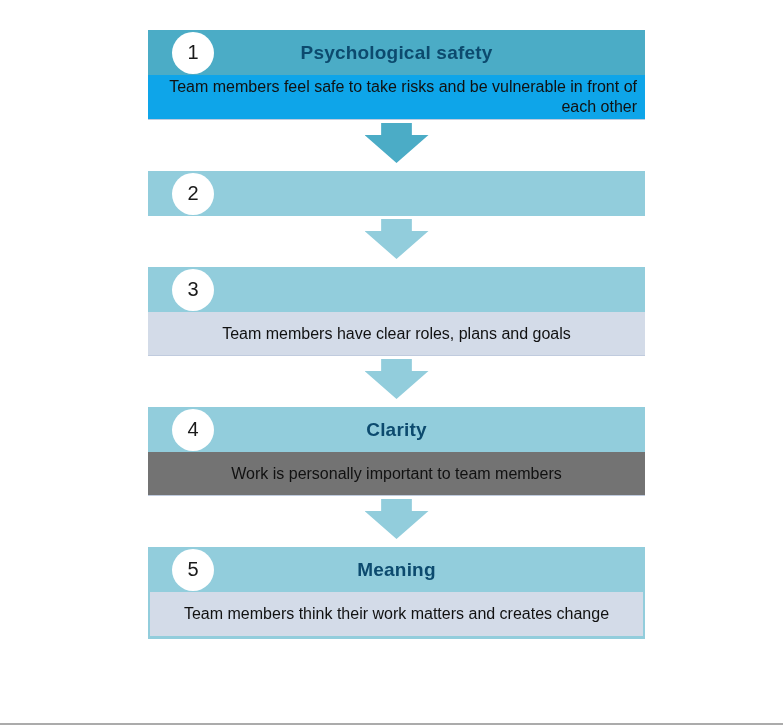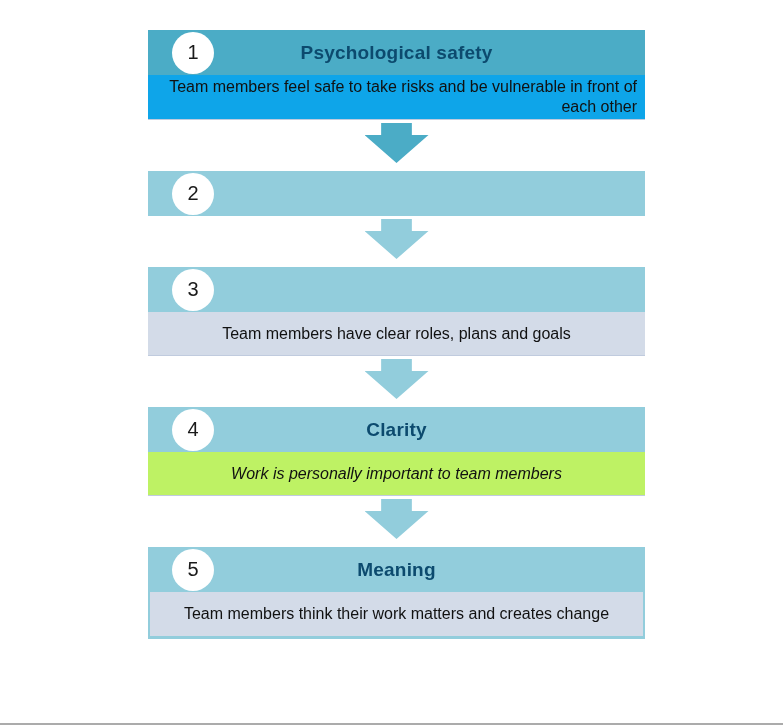--- a/index.html
+++ b/index.html
@@ -124,21 +124,21 @@
       <div class="block-arrow" style="background-color: rgb(146, 205, 220);"></div>
     </div>
 
     <div class="section">
       <div class="section-header" style="background-color: rgb(146, 205, 220);">
         <div class="num-circle">
           <span>4</span>
         </div>
         <div class="section-title">Clarity</div>
       </div>
-      <div class="section-body" style="background-color: #bef264; font-style: italic;">Work is personally important to team members</div>
+      <div class="section-body" style="background-color: #737373;">Work is personally important to team members</div>
     </div>
     <div class="arrow-row">
       <div class="block-arrow" style="background-color: rgb(146, 205, 220);"></div>
     </div>
 
     <div class="section framed" style="background-color: rgb(146, 205, 220);">
       <div class="section-header" style="background-color: rgb(146, 205, 220);">
         <div class="num-circle">
           <span>5</span>
         </div>

